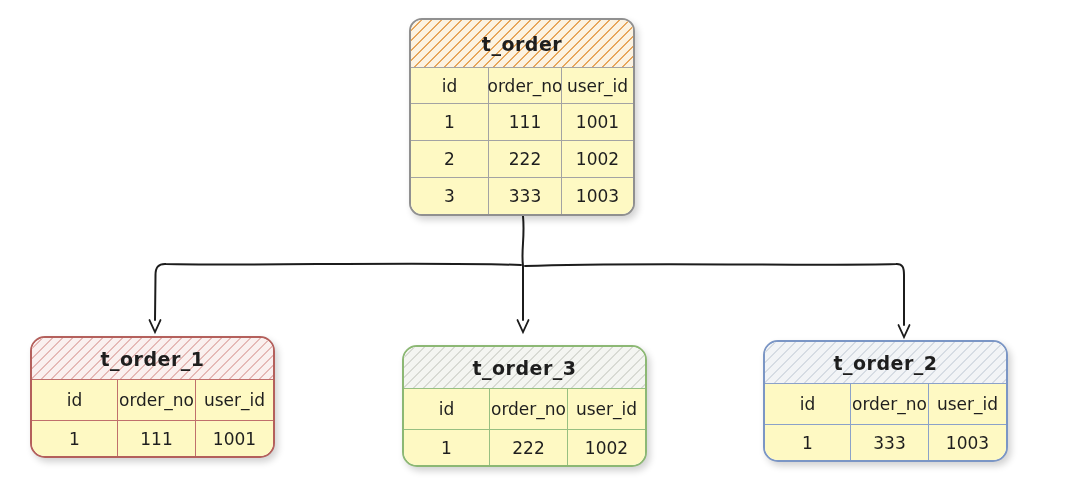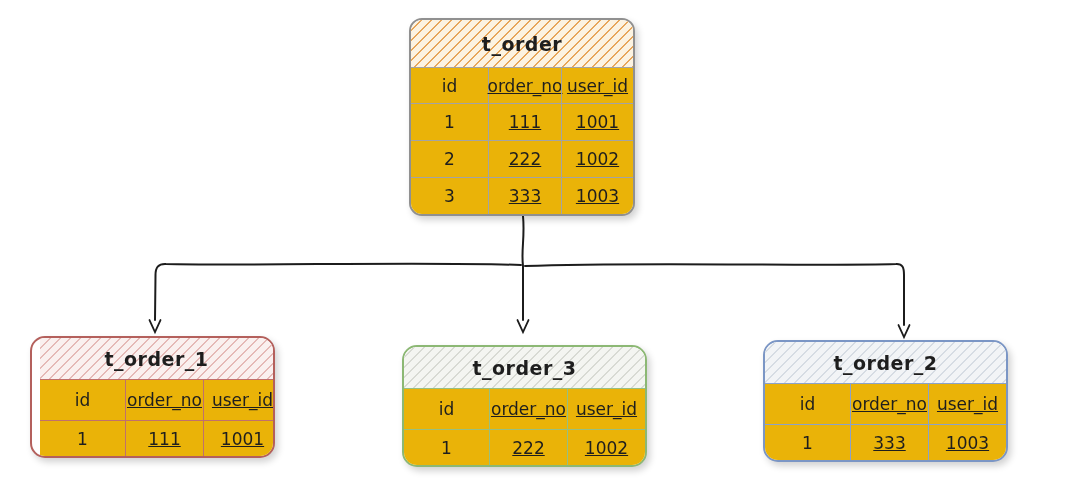--- a/index.html
+++ b/index.html
@@ -32,37 +32,37 @@
     box-sizing:border-box;
   }
   .tbl-title{
     display:flex;align-items:center;justify-content:center;
     font-weight:bold;font-size:19px;letter-spacing:.5px;
     background-color:var(--hbg,#f5f5f5);
     background-image:repeating-linear-gradient(135deg,
       var(--hatch,#ddd) 0px, var(--hatch,#ddd) 1.4px,
       transparent 1.4px, transparent 7px);
   }
-  .tbl-grid{display:grid;background:#eab308;}
+  .tbl-grid{display:grid;background:#fef9c3;}
   .cell{
     display:flex;align-items:center;justify-content:center;
     font-size:17px;
     box-sizing:border-box;
   }
   .cell.bt{border-top:1.7px solid var(--grid,#aaa);}
-  .cell.bl{border-left:1.7px solid var(--grid,#aaa);text-decoration:underline;}
+  .cell.bl{border-left:1.7px solid var(--grid,#aaa);}
   
   .card-top{left:409px;top:18px;width:226px;border-radius:13px;}
   .card-top .tbl-title{height:47px;}
   .card-top .tbl-grid{grid-template-columns:77px 73px 72px;grid-template-rows:36px 37px 37px 37px;}
   
   .card-shard{width:245px;}
   .card-shard .tbl-title{height:41px;}
   .card-shard .tbl-grid{grid-template-columns:85px 78px 78px;grid-template-rows:41px 36px;}
-  .card-left{left:30px;top:336px;padding-left:8px;}
+  .card-left{left:30px;top:336px;}
   .card-mid{left:402px;top:345px;}
   .card-right{left:763px;top:340px;}
   .watermark{
     position:absolute;right:8px;bottom:3px;
     font-size:17px;color:#b5b5b5;
     font-family:"DejaVu Sans","Liberation Sans",sans-serif;
     white-space:nowrap;
   }
 </style>
 </head>

